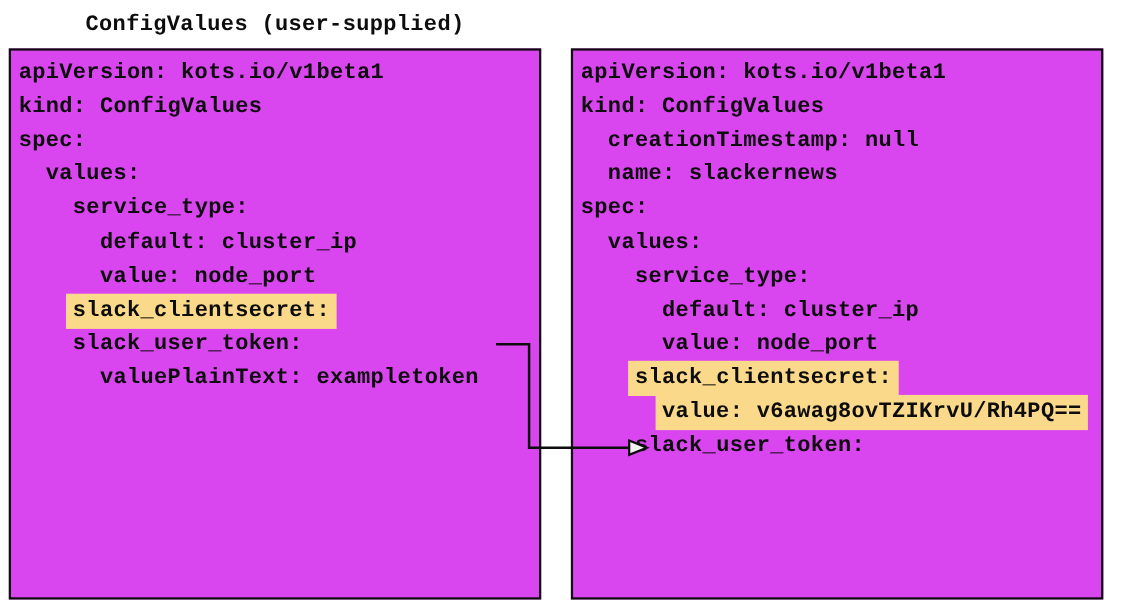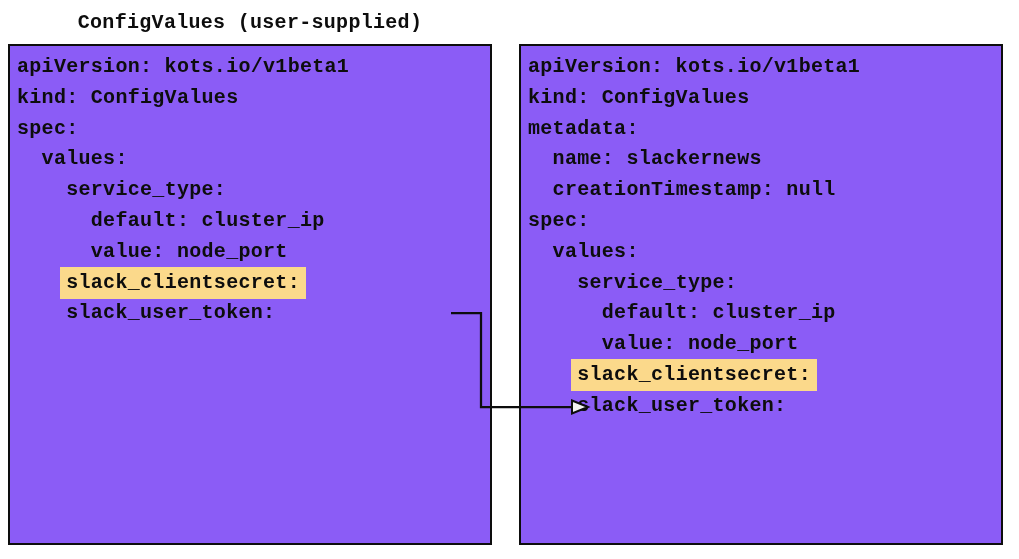--- a/index.html
+++ b/index.html
@@ -28,21 +28,21 @@
     white-space: pre;
   }
   .title-left  { left: 8px;   width: 484px; }
   .title-right { left: 519px; width: 484px; }
   .config-box {
     position: absolute;
     top: 44px;
     width: 484px;
     height: 501px;
     box-sizing: border-box;
-    background: #8b5cf6;
+    background: #d946ef;
     border: 2px solid #0d0d0d;
     padding: 6px 0 0 7px;
     overflow: hidden;
   }
   .box-left  { left: 8px; }
   .box-right { left: 519px; }
   .code { display: block; }
   .line {
     height: 30.8px;
     line-height: 30.8px;
@@ -91,48 +91,49 @@
 
         <div class="line"><span class="indent">      </span><span class="code-text">default: cluster_ip</span></div>
 
         <div class="line"><span class="indent">      </span><span class="code-text">value: node_port</span></div>
 
         <div class="line"><span class="indent">    </span><span class="code-text hl">slack_clientsecret:</span></div>
 
 
         <div class="line"><span class="indent">    </span><span class="code-text">slack_user_token:</span></div>
 
+        <div class="line"><span class="indent">      </span><span class="code-text">valuePlainText: exampletoken</span></div>
       </div>
   </div>
 
   <div class="config-box box-right">
     <div class="code">
 
         <div class="line"><span class="indent"></span><span class="code-text">apiVersion: kots.io/v1beta1</span></div>
 
         <div class="line"><span class="indent"></span><span class="code-text">kind: ConfigValues</span></div>
 
-        <div class="line"><span class="indent"></span><span class="code-text">metadata:</span></div>
+
+        <div class="line"><span class="indent">  </span><span class="code-text">creationTimestamp: null</span></div>
 
         <div class="line"><span class="indent">  </span><span class="code-text">name: slackernews</span></div>
-
-        <div class="line"><span class="indent">  </span><span class="code-text">creationTimestamp: null</span></div>
 
         <div class="line"><span class="indent"></span><span class="code-text">spec:</span></div>
 
         <div class="line"><span class="indent">  </span><span class="code-text">values:</span></div>
 
         <div class="line"><span class="indent">    </span><span class="code-text">service_type:</span></div>
 
         <div class="line"><span class="indent">      </span><span class="code-text">default: cluster_ip</span></div>
 
         <div class="line"><span class="indent">      </span><span class="code-text">value: node_port</span></div>
 
         <div class="line"><span class="indent">    </span><span class="code-text hl">slack_clientsecret:</span></div>
 
+        <div class="line"><span class="indent">      </span><span class="code-text hl">value: v6awag8ovTZIKrvU/Rh4PQ==</span></div>
 
         <div class="line"><span class="indent">    </span><span class="code-text">slack_user_token:</span></div>
 
       </div>
   </div>
 
   <svg class="arrow-overlay" viewBox="0 0 1019 559" xmlns="http://www.w3.org/2000/svg">
     <path d="M 451 313 L 481 313 L 481 407 L 572 407"></path>
     <polygon points="572,400.5 588,407 572,413.5"></polygon>
   </svg>

